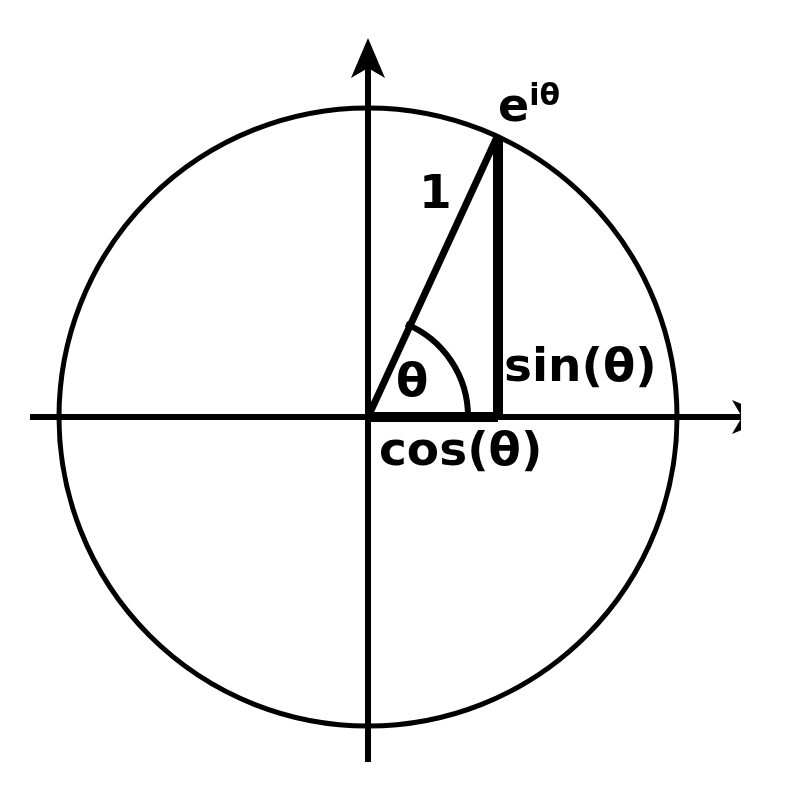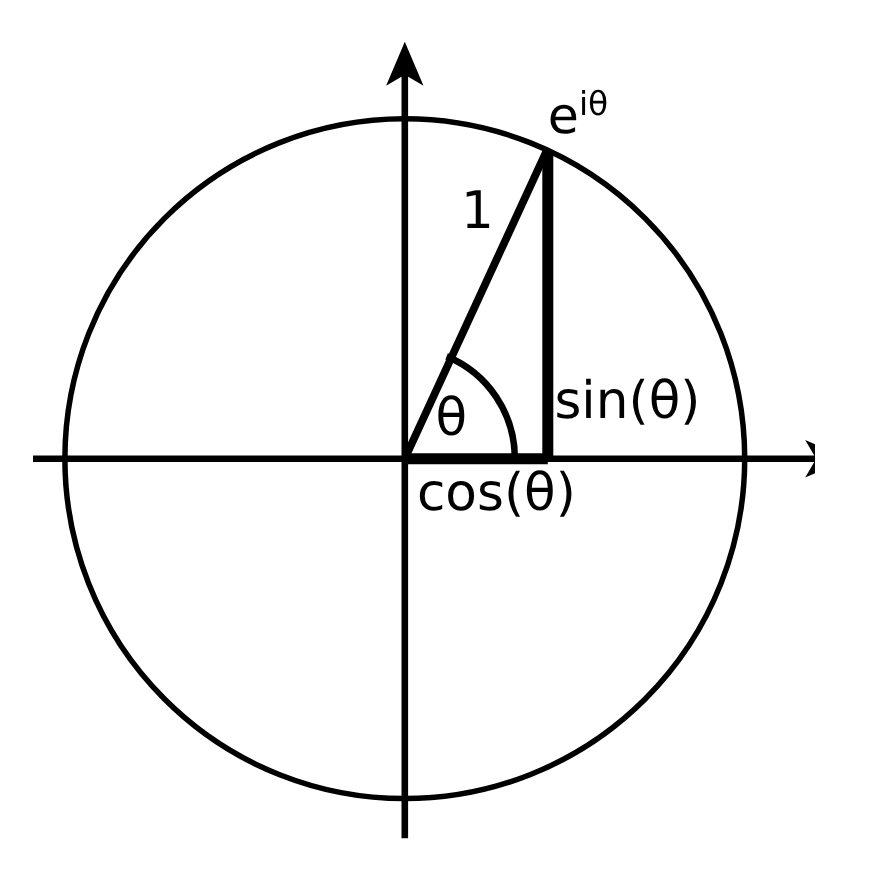--- a/index.html
+++ b/index.html
@@ -7,20 +7,21 @@
     padding: 0;
     background: #ffffff;
   }
   #diagram-root {
     position: relative;
     width: 741px;
     height: 800px;
     background: #ffffff;
     font-family: "DejaVu Sans", sans-serif;
     overflow: hidden;
+    font-weight: bold;
   }
   #unit-circle-svg {
     position: absolute;
     left: 0;
     top: 0;
     width: 800px;
     height: 800px;
   }
   .diagram-label {
     position: absolute;

